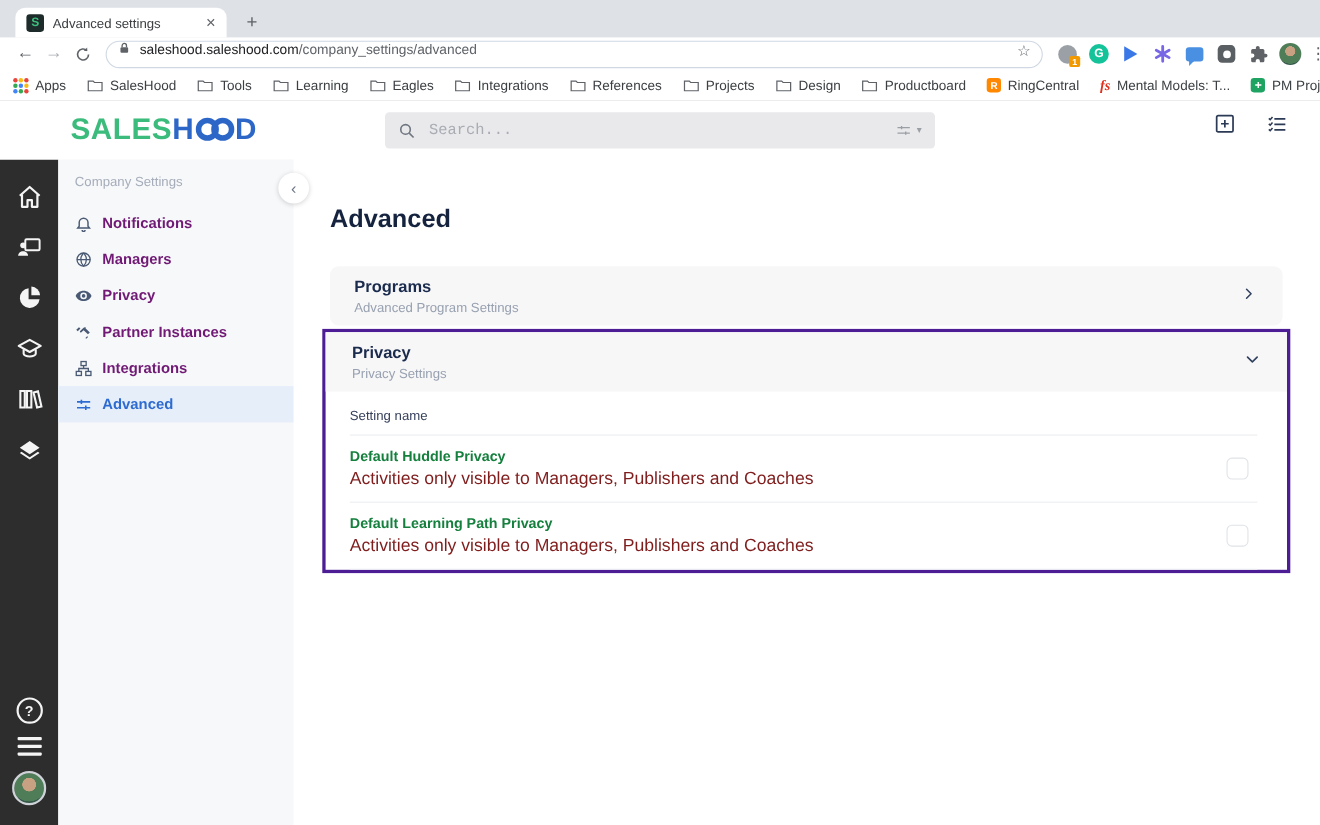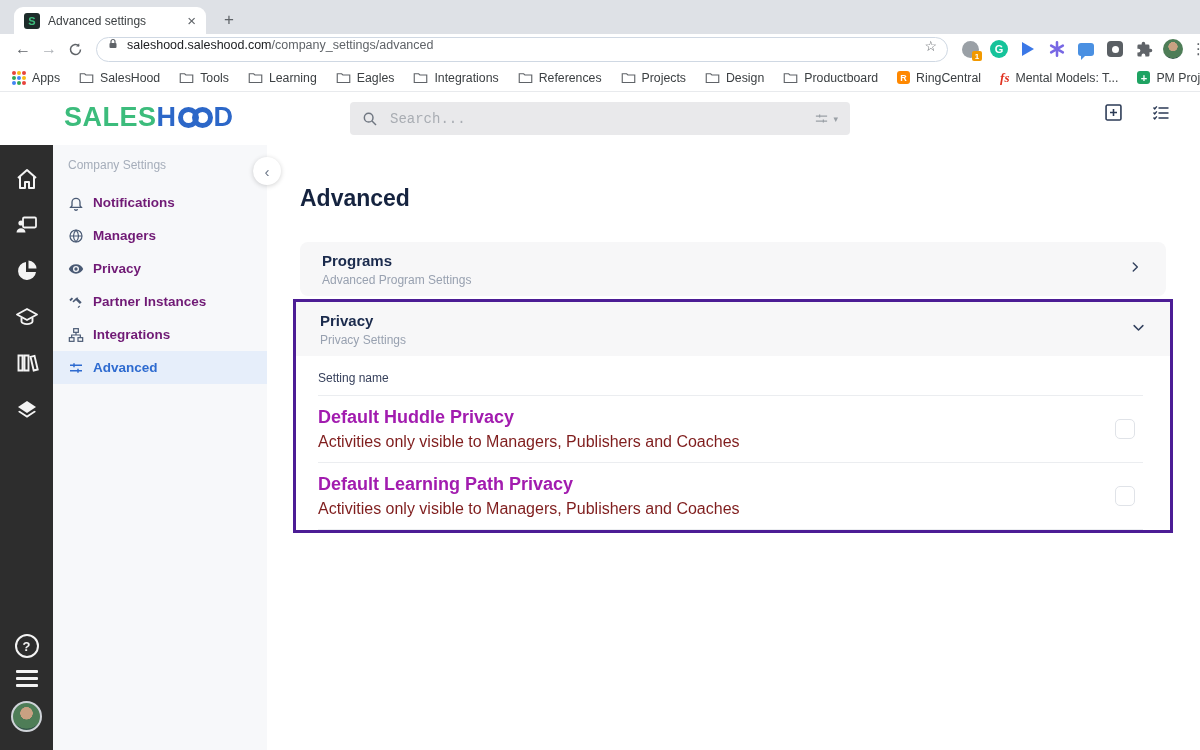--- a/index.html
+++ b/index.html
@@ -107,21 +107,21 @@
   .panel-sub{font-size:12px;color:#98a1b0;margin-top:4px;}
   .chev{color:#32415e;flex:none;}
   .programs{width:866px;}
 
   .annotation{width:874px;border:3px solid #4c1d95;margin:3px 0 0 -7px;background:#fff;}
   .annotation .panel-head{border-radius:0;padding-left:24px;}
   .privacy-body{padding:0 27px 0 22px;}
   .col-head{font-size:12px;color:#37415c;padding:15px 0 10px;border-bottom:1px solid #ebedf0;}
   .setting-row{display:flex;align-items:center;justify-content:space-between;padding:11px 0;
        border-bottom:1px solid #ebedf0;}
-  .setting-name{font-size:18px;font-weight:bold;color:#a21caf;}
+  .setting-name{font-size:13px;font-weight:bold;color:#15803d;}
   .setting-desc{font-size:16px;color:#7f1d1d;margin-top:5px;}
   .checkbox{width:20px;height:20px;border:1.5px solid #e0e3e8;border-radius:5px;background:#fff;
        box-sizing:border-box;margin-right:8px;flex:none;}
 </style>
 </head>
 <body>
 
 <div class="stage">
 
   <div class="tabstrip">

